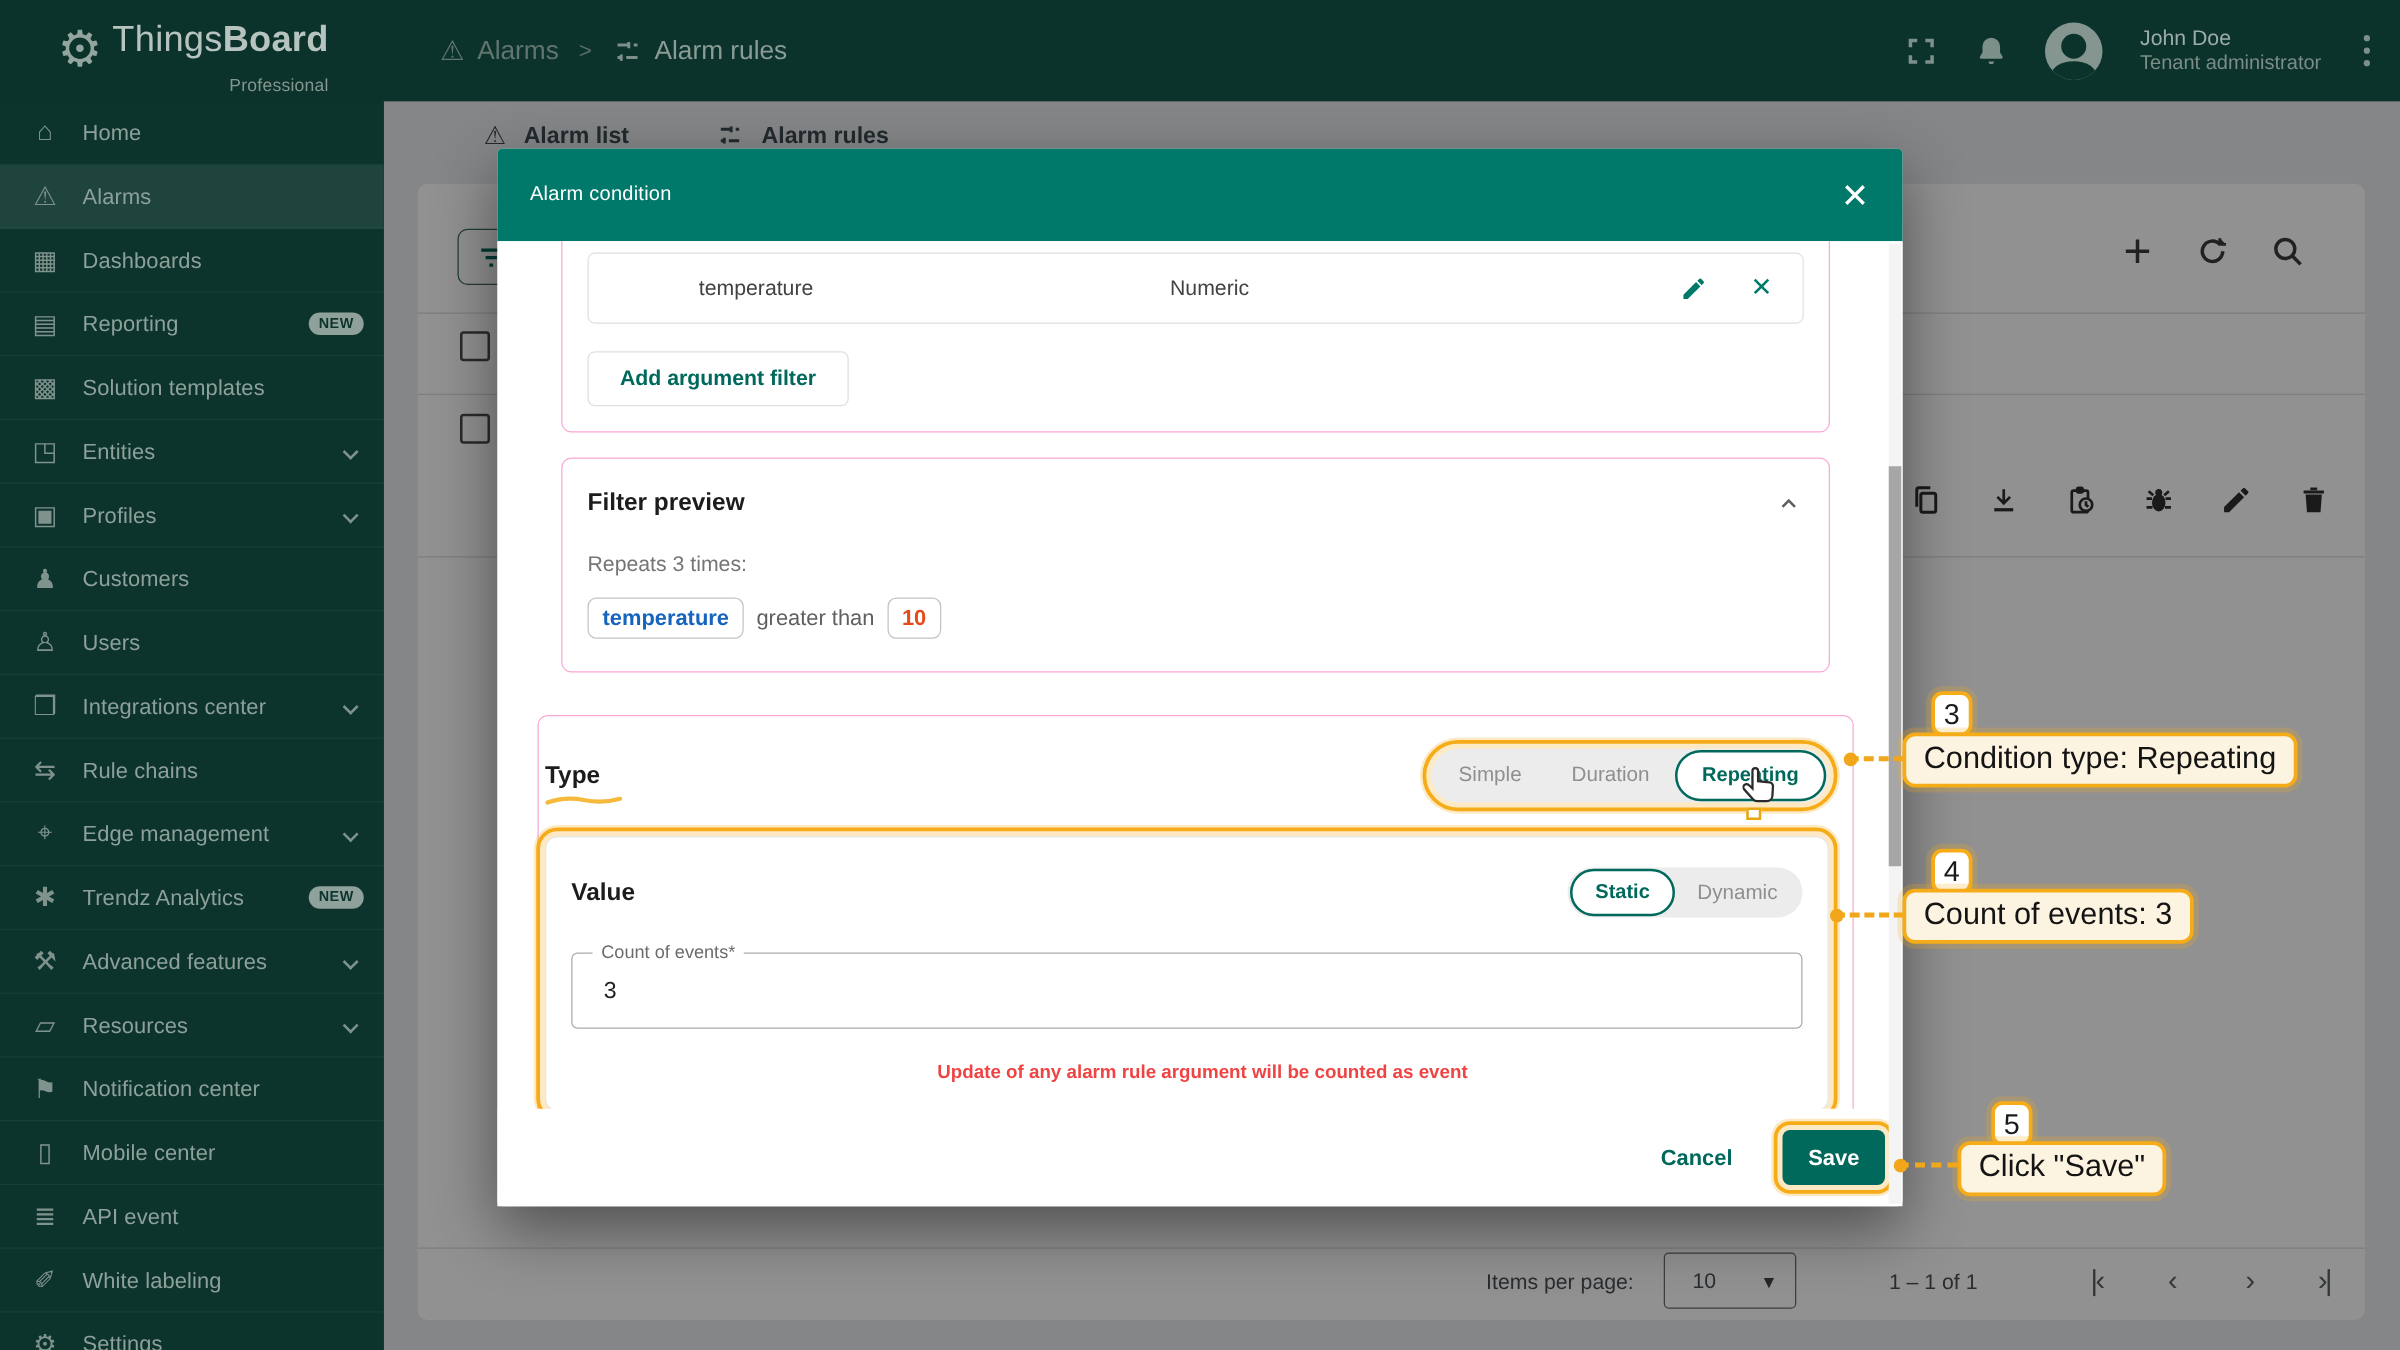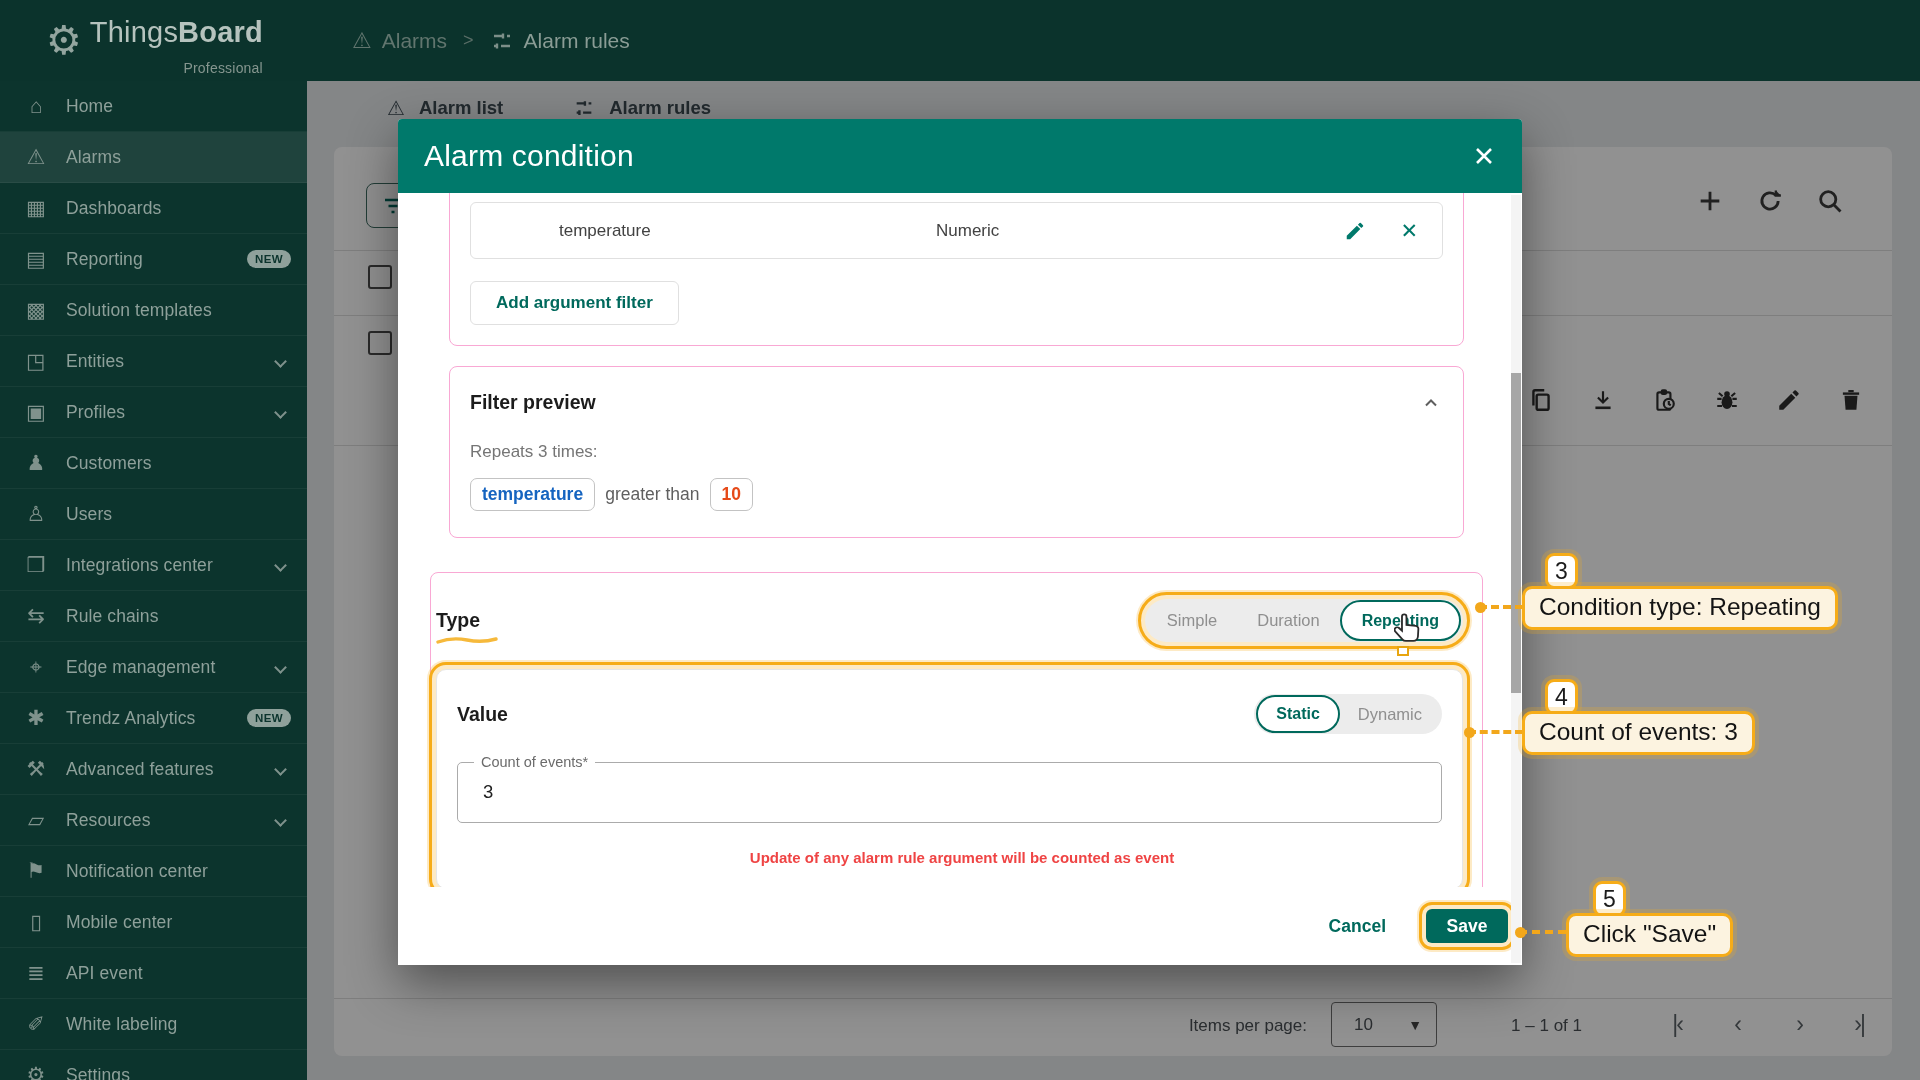--- a/index.html
+++ b/index.html
@@ -51,21 +51,21 @@
   .pager{position:absolute;left:0;right:0;bottom:0;height:58px;color:#4a5055;font-size:17px;}
   .pp-label{position:absolute;right:585px;top:18px;}
   .pp-box{position:absolute;right:455px;top:4px;width:106px;height:45px;border:1px solid #6e6e6e;border-radius:4px;font-size:17px;display:flex;align-items:center;padding:0 14px 0 22px;justify-content:space-between;}
   .pp-range{position:absolute;right:310px;top:18px;}
   .pg-nav{position:absolute;top:13px;font-size:23px;color:#5c6368;letter-spacing:-2px;}
   .backdrop{position:absolute;left:307px;top:81px;right:0;bottom:0;background:rgba(0,0,0,.43);z-index:10;}
 
   
   .modal{position:absolute;left:398px;top:119px;width:1124px;height:846px;background:#fff;border-radius:4px;box-shadow:0 18px 50px rgba(0,0,0,.45);z-index:20;}
   .m-head{position:absolute;left:0;right:0;top:0;height:74px;background:#00796b;border-radius:4px 4px 0 0;display:flex;align-items:center;padding:0 26px;}
-  .m-title{color:#fff;font-size:30px;font-weight:500;letter-spacing:.2px;}
+  .m-title{color:#fff;font-size:16px;font-weight:500;letter-spacing:.2px;}
   .m-close{margin-left:auto;color:#fff;cursor:pointer;display:flex;}
   .m-body{position:absolute;left:0;right:0;top:74px;bottom:0;background:#fff;overflow:hidden;padding:0 58px 0 51px;}
   .card{border:1px solid #f9a8d4;border-radius:8px;background:#fff;}
   .card1{margin-top:-12px;padding:20px;}
   .arg-row{height:57px;border:1px solid #e0e0e0;border-radius:6px;display:flex;align-items:center;padding:0 24px 0 88px;font-size:17px;color:#424242;}
   .arg-key{width:377px;}
   .arg-type{flex:1;}
   .arg-icons{display:flex;align-items:center;gap:34px;color:#00796b;}
   .btn-outline{display:inline-block;margin-top:22px;padding:11px 25px;border:1px solid #e0e0e0;border-radius:6px;color:#00695c;font-size:17px;font-weight:700;cursor:pointer;background:#fff;}
   .card2{margin-top:20px;padding:24px 22px 26px 20px;}
@@ -90,21 +90,21 @@
   .v-head{display:flex;align-items:center;}
   .seg2{margin-left:auto;background:#ececec;border-radius:20px;height:40px;display:flex;align-items:center;padding:0 2px;}
   .seg2 .opt{padding:0 18px;font-size:16.5px;color:#8f8f8f;cursor:pointer;}
   .seg2 .sel{background:#fff;border:2px solid #00695c;color:#00695c;font-weight:700;border-radius:20px;height:38px;display:flex;align-items:center;padding:0 18px;}
   .field{position:relative;margin-top:28px;height:61px;border:1px solid #ababab;border-radius:5px;}
   .f-label{position:absolute;left:16px;top:-9px;background:#fff;padding:0 7px;font-size:14.5px;color:#6b6b6b;}
   .f-value{position:absolute;left:25px;top:18px;font-size:18.5px;color:#212121;}
   .f-helper{margin:26px 0 0 25px;font-size:15px;color:#ef4444;font-weight:bold;}
   .m-foot{position:absolute;left:0;right:14px;bottom:0;height:78px;display:flex;align-items:center;justify-content:flex-end;gap:40px;background:#fff;}
   .btn-text{color:#00695c;font-size:17.5px;font-weight:700;cursor:pointer;}
-  .btn-save{background:#00695c;color:#fff;font-size:17.5px;font-weight:700;border:none;border-radius:6px;width:82px;height:34px;cursor:pointer;}
+  .btn-save{background:#00695c;color:#fff;font-size:17.5px;font-weight:700;border:none;border-radius:6px;width:82px;height:44px;cursor:pointer;}
   .mscroll{position:absolute;right:1px;top:76px;bottom:2px;width:10px;background:#f4f4f4;}
   .mscroll .thumb{position:absolute;left:0;right:0;top:178px;height:320px;background:#a6a6a6;}
 
   
   .anno{position:absolute;z-index:40;}
   .a-badge{position:absolute;background:#fff;border:3px solid #f6ac18;border-radius:9px;min-width:33px;height:36px;display:flex;align-items:center;justify-content:center;font-size:23px;color:#1b1b1b;padding:0 6px;box-shadow:0 0 0 4px rgba(246,172,24,.22);}
   .a-label{position:absolute;background:#fcf3e0;border:3px solid #f6ac18;border-radius:10px;font-size:24.5px;color:#141414;padding:4px 14px 6px 14px;white-space:nowrap;box-shadow:0 0 0 4px rgba(246,172,24,.22);}
   .connector{position:absolute;border-top:4px dashed #f2a71b;z-index:39;}
   .connector::before{content:"";position:absolute;left:-4px;top:-7px;width:11px;height:11px;border-radius:50%;background:#f2a71b;}
   .cursor-hand{position:absolute;z-index:45;}
@@ -127,20 +127,46 @@
     <div class="crumb">
       <span class="warn">⚠</span>
       <span>Alarms</span>
       <span class="sep">&gt;</span>
       <span class="tr-icon" style="color:#7d8f89;">
         <svg width="24" height="24" viewBox="0 0 24 24" fill="none" stroke="#7d8f89" stroke-width="2.4">
             <path d="M4 7h9M17 7h3M4 17h3M11 17h9M13 4.5v5M7 14.5v5"></path>
           </svg>
       </span>
       <span class="cur">Alarm rules</span>
+    </div>
+    <div class="top-right">
+      <span class="tr-icon">
+        <svg width="26" height="26" viewBox="0 0 24 24" fill="none" stroke="#7d8f89" stroke-width="2.6">
+            <path d="M4 9V4h5M15 4h5v5M20 15v5h-5M9 20H4v-5"></path>
+          </svg>
+      </span>
+      <span class="tr-icon">
+        <svg width="26" height="26" viewBox="0 0 24 24" fill="#7d8f89">
+            <path d="M12 2a6.5 6.5 0 0 0-6.5 6.5V13l-1.8 2.8c-.5.8.1 1.7 1 1.7h14.6c.9 0 1.5-.9 1-1.7L18.5 13V8.5A6.5 6.5 0 0 0 12 2z"></path>
+            <path d="M10 19.5a2 2 0 0 0 4 0z"></path>
+          </svg>
+      </span>
+      <span class="avatar">
+          <span class="head"></span>
+          <span class="body"></span>
+        </span>
+      <span class="user-txt">
+        <div class="user-name">John Doe</div>
+        <div class="user-role">Tenant administrator</div>
+      </span>
+      <span class="kebab">
+          <i></i>
+          <i></i>
+          <i></i>
+        </span>
     </div>
   </div>
 
   <nav class="sidebar">
       <div class="side-item">
         <span class="si-icon">⌂</span>
         <span class="si-label">Home</span>
       </div>
       <div class="side-item selected">
         <span class="si-icon">⚠</span>

